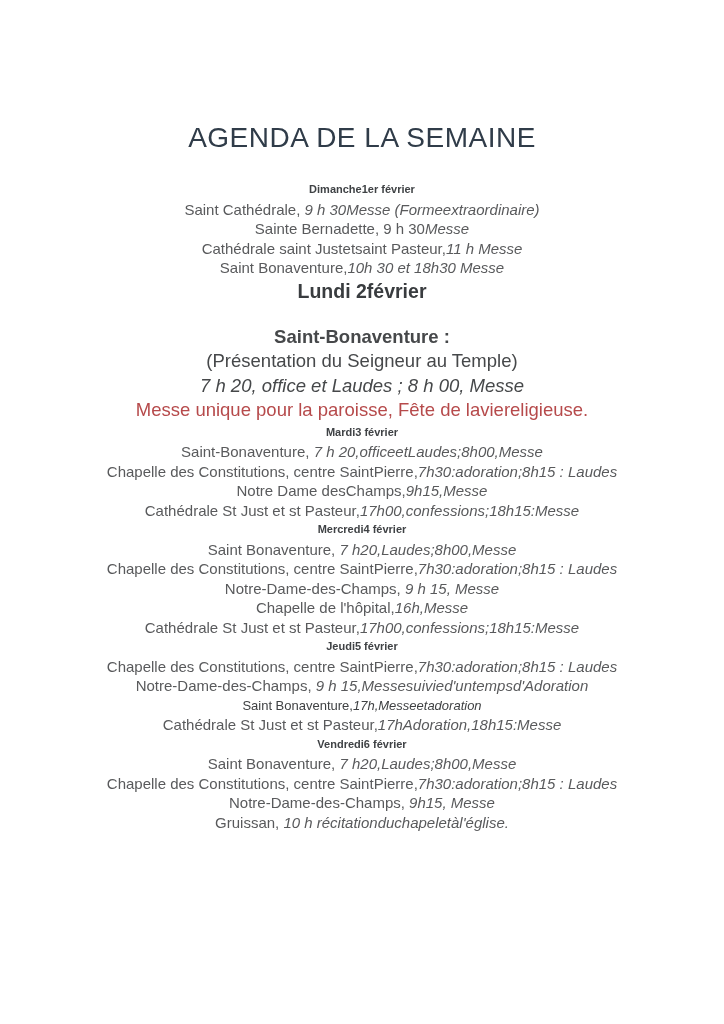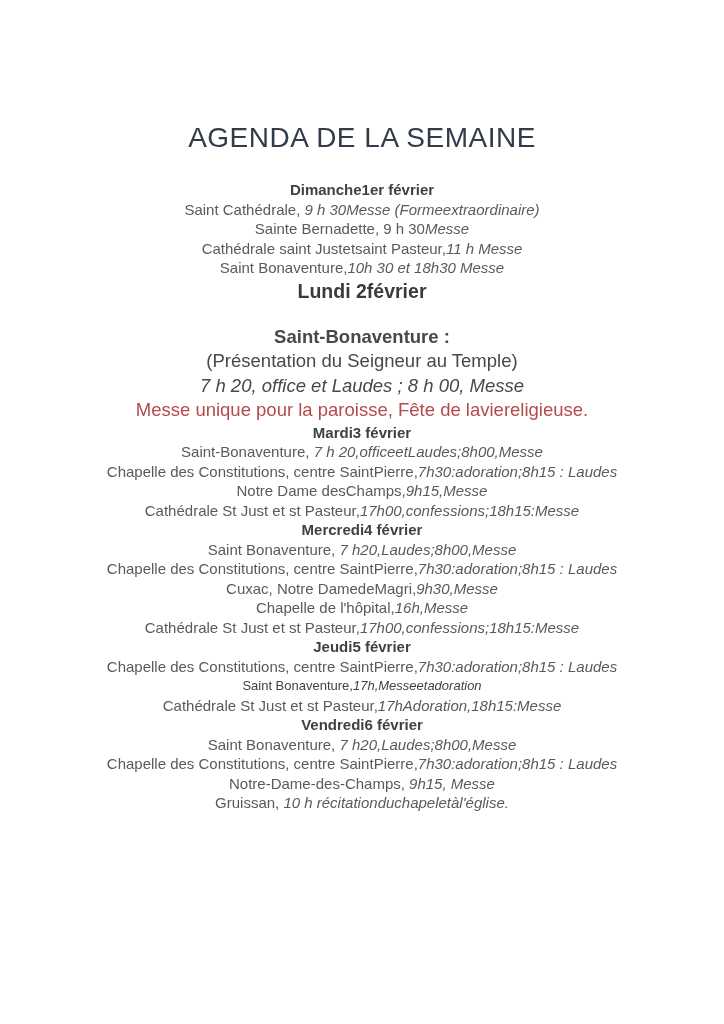--- a/index.html
+++ b/index.html
@@ -33,21 +33,21 @@
   .sec-mardi-3-fevrier     { margin-top: 10px; }
   .sec-mercredi-4-fevrier  { margin-top: 5px; }
   .sec-jeudi-5-fevrier     { margin-top: 12px; }
   .sec-vendredi-6-fevrier  { margin-top: 11px; }
 
   .heading {
     margin: 0;
     padding: 0;
   }
   .heading.day {
-    font-size: 15px;
+    font-size: 11px;
     font-weight: 700;
     line-height: 19.5px;
     color: var(--day-heading, #3f4245);
   }
   .heading.day-large {
     font-size: 19.5px;
     font-weight: 700;
     line-height: 27px;
     color: var(--lundi-heading, #393c3f);
   }
@@ -107,27 +107,28 @@
         <h2 class="heading day">Mardi3 février</h2>
         <p class="line body"><span class="seg-r">Saint-Bonaventure, </span><span class="seg-i">7 h 20,officeetLaudes;8h00,Messe</span></p>
         <p class="line body"><span class="seg-r">Chapelle des Constitutions, centre SaintPierre,</span><span class="seg-i">7h30:adoration;8h15 : Laudes</span></p>
         <p class="line body"><span class="seg-r">Notre Dame desChamps,</span><span class="seg-i">9h15,Messe</span></p>
         <p class="line body"><span class="seg-r">Cathédrale St Just et st Pasteur,</span><span class="seg-i">17h00,confessions;18h15:Messe</span></p>
       </section>
       <section class="sec-mercredi-4-fevrier">
         <h2 class="heading day">Mercredi4 février</h2>
         <p class="line body"><span class="seg-r">Saint Bonaventure, </span><span class="seg-i">7 h20,Laudes;8h00,Messe</span></p>
         <p class="line body"><span class="seg-r">Chapelle des Constitutions, centre SaintPierre,</span><span class="seg-i">7h30:adoration;8h15 : Laudes</span></p>
-        <p class="line body"><span class="seg-r">Cuxac, Notre DamedeMagri,</span><span class="seg-i">9h30,Messe</span></p>
+        <p class="line body"><span class="seg-r">Notre-Dame-des-Champs, </span><span class="seg-i">9 h 15, Messe</span></p>
         <p class="line body"><span class="seg-r">Chapelle de l'hôpital,</span><span class="seg-i">16h,Messe</span></p>
         <p class="line body"><span class="seg-r">Cathédrale St Just et st Pasteur,</span><span class="seg-i">17h00,confessions;18h15:Messe</span></p>
       </section>
       <section class="sec-jeudi-5-fevrier">
         <h2 class="heading day">Jeudi5 février</h2>
         <p class="line body"><span class="seg-r">Chapelle des Constitutions, centre SaintPierre,</span><span class="seg-i">7h30:adoration;8h15 : Laudes</span></p>
+        <p class="line body"><span class="seg-r">Notre-Dame-des-Champs, </span><span class="seg-i">9 h 15,Messesuivied'untempsd'Adoration</span></p>
         <p class="line body-dark"><span class="seg-r">Saint Bonaventure,</span><span class="seg-i">17h,Messeetadoration</span></p>
         <p class="line body"><span class="seg-r">Cathédrale St Just et st Pasteur,</span><span class="seg-i">17hAdoration,18h15:Messe</span></p>
       </section>
       <section class="sec-vendredi-6-fevrier">
         <h2 class="heading day">Vendredi6 février</h2>
         <p class="line body"><span class="seg-r">Saint Bonaventure, </span><span class="seg-i">7 h20,Laudes;8h00,Messe</span></p>
         <p class="line body"><span class="seg-r">Chapelle des Constitutions, centre SaintPierre,</span><span class="seg-i">7h30:adoration;8h15 : Laudes</span></p>
         <p class="line body"><span class="seg-r">Notre-Dame-des-Champs, </span><span class="seg-i">9h15, Messe</span></p>
         <p class="line body"><span class="seg-r">Gruissan, </span><span class="seg-i">10 h récitationduchapeletàl'église.</span></p>
       </section>

